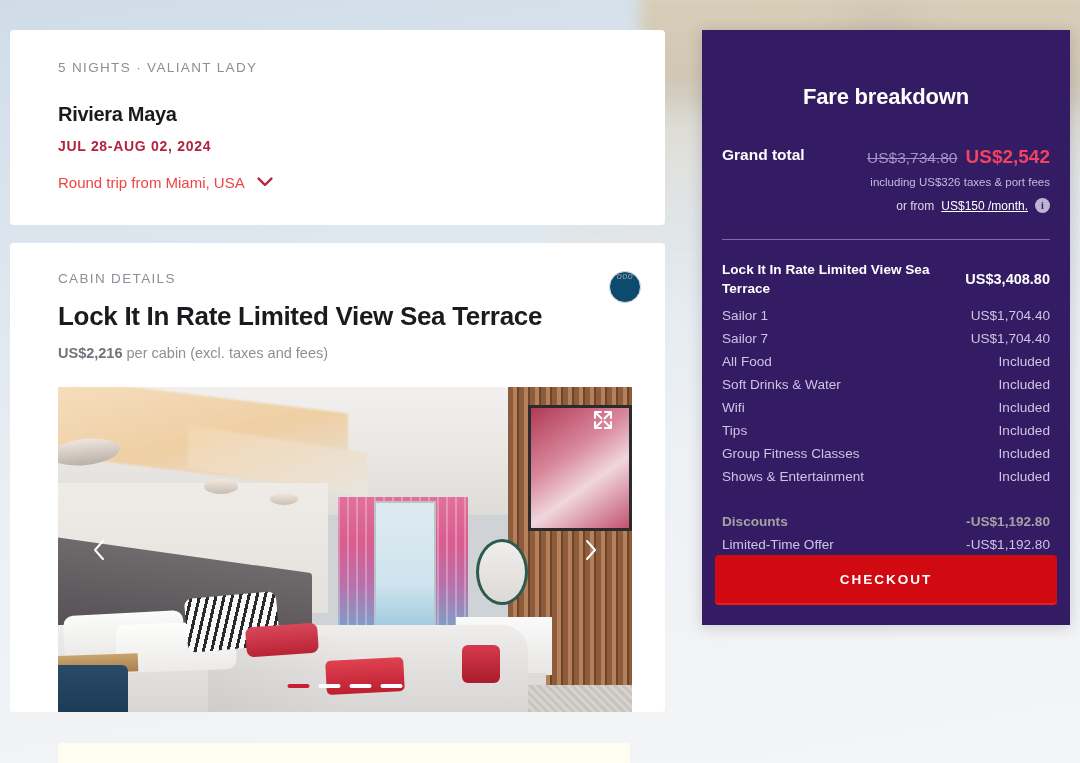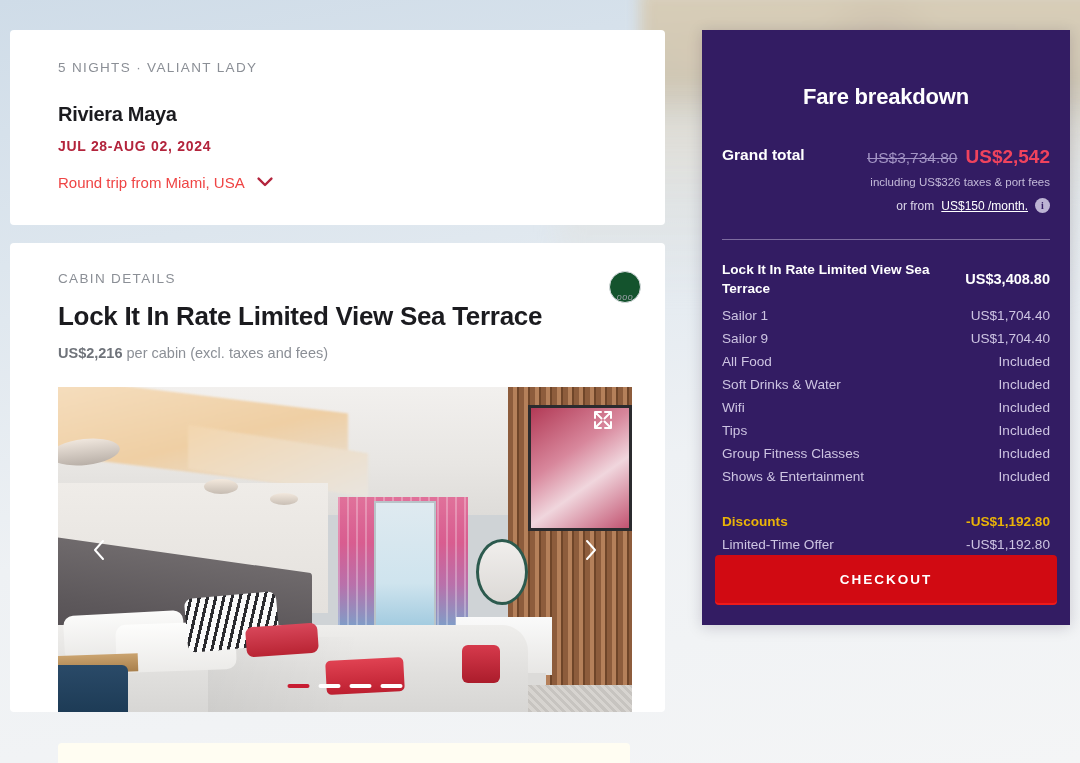--- a/index.html
+++ b/index.html
@@ -71,22 +71,22 @@
   .cabin-head { padding: 0 28px 0 48px; position: relative; }
   .cabin-title {
     font-size: 26px; font-weight: 700; color: #1b1b1f;
     letter-spacing: -.3px; margin-top: 15px;
   }
   .cabin-price-line { font-size: 14.5px; color: #8b8f96; margin-top: 13px; }
   .cabin-price-line b { color: #6f737a; font-weight: 700; }
   #more-options-button {
     position: absolute; right: 24px; top: 0;
     width: 32px; height: 32px; border-radius: 50%;
-    border: 1px solid #dadde1; background: #14532d;
-    display: flex; align-items: flex-end; justify-content: center;
+    border: 1px solid #dadde1; background: #0c4a6e;
+    display: flex; align-items: flex-start; justify-content: center;
     cursor: pointer;
     font-style: italic;
   }
   #more-options-button span {
     font-size: 9px; color: #9aa0a6; letter-spacing: .5px; line-height: 1;
   }
 
   
   .carousel {
     position: relative; margin: 26px 0 0 48px; width: 574px; height: 325px;
@@ -228,21 +228,21 @@
     gap: 14px; margin-bottom: 8px; font-size: 13.6px;
   }
   .item-row .lbl { color: #cdc4e2; }
   .item-row .val { color: #cdc4e2; white-space: nowrap; }
   .item-row.head .lbl { color: #ffffff; font-weight: 700; line-height: 1.42; max-width: 215px; }
   .item-row.head .val { color: #ffffff; font-weight: 700; font-size: 14.5px; }
   .item-row.head { margin-bottom: 9px; align-items: center; }
 
   .discounts { margin-top: 30px; }
   .item-row.strong .lbl,
-  .item-row.strong .val { color: #eab308; font-weight: 700; }
+  .item-row.strong .val { color: #a3a3a3; font-weight: 700; }
 
   .rule-short { height: 3px; width: 110px; margin: 18px 0 0 auto;
     border-top: 1px solid #b9aed6; border-bottom: 1px solid #b9aed6; }
 
   .totals { margin-top: 22px; }
   #taxes-row {
     position: relative;
     border: 3px solid #ef1a1a; border-radius: 4px;
     padding: 4px 6px; margin: 3px -7px 0 -7px;
   }
@@ -380,21 +380,21 @@
   <div class="items" id="fare-items">
       <div class="item-row head">
         <span class="lbl">Lock It In Rate Limited View Sea Terrace</span>
         <span class="val">US$3,408.80</span>
       </div>
       <div class="item-row">
         <span class="lbl">Sailor 1</span>
         <span class="val">US$1,704.40</span>
       </div>
       <div class="item-row">
-        <span class="lbl">Sailor 9</span>
+        <span class="lbl">Sailor 7</span>
         <span class="val">US$1,704.40</span>
       </div>
       <div class="item-row">
         <span class="lbl">All Food</span>
         <span class="val">Included</span>
       </div>
       <div class="item-row">
         <span class="lbl">Soft Drinks &amp; Water</span>
         <span class="val">Included</span>
       </div>

